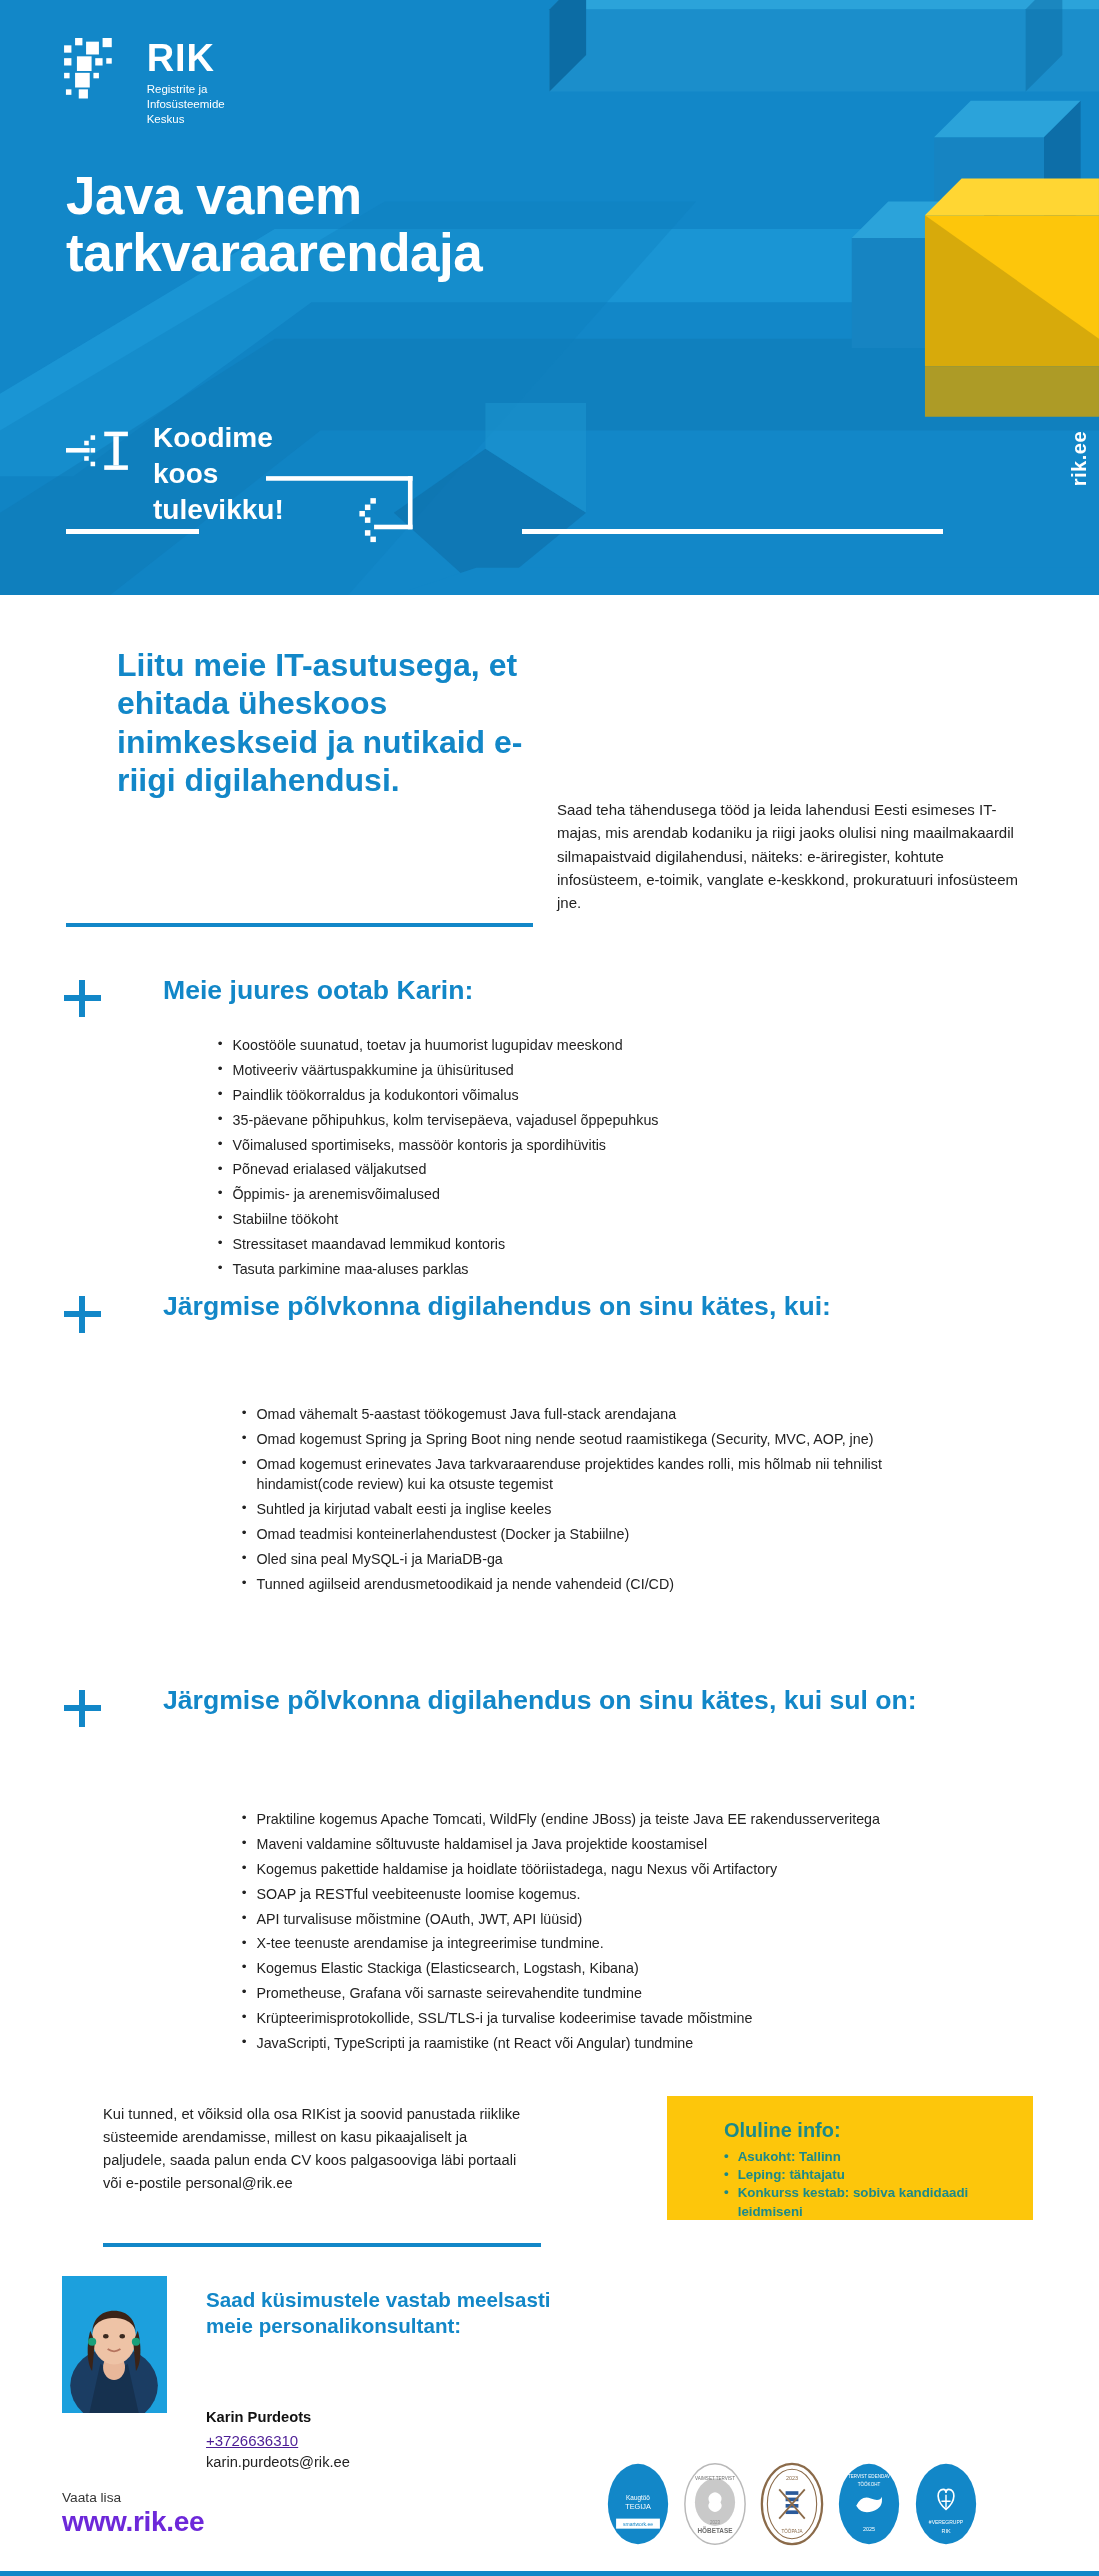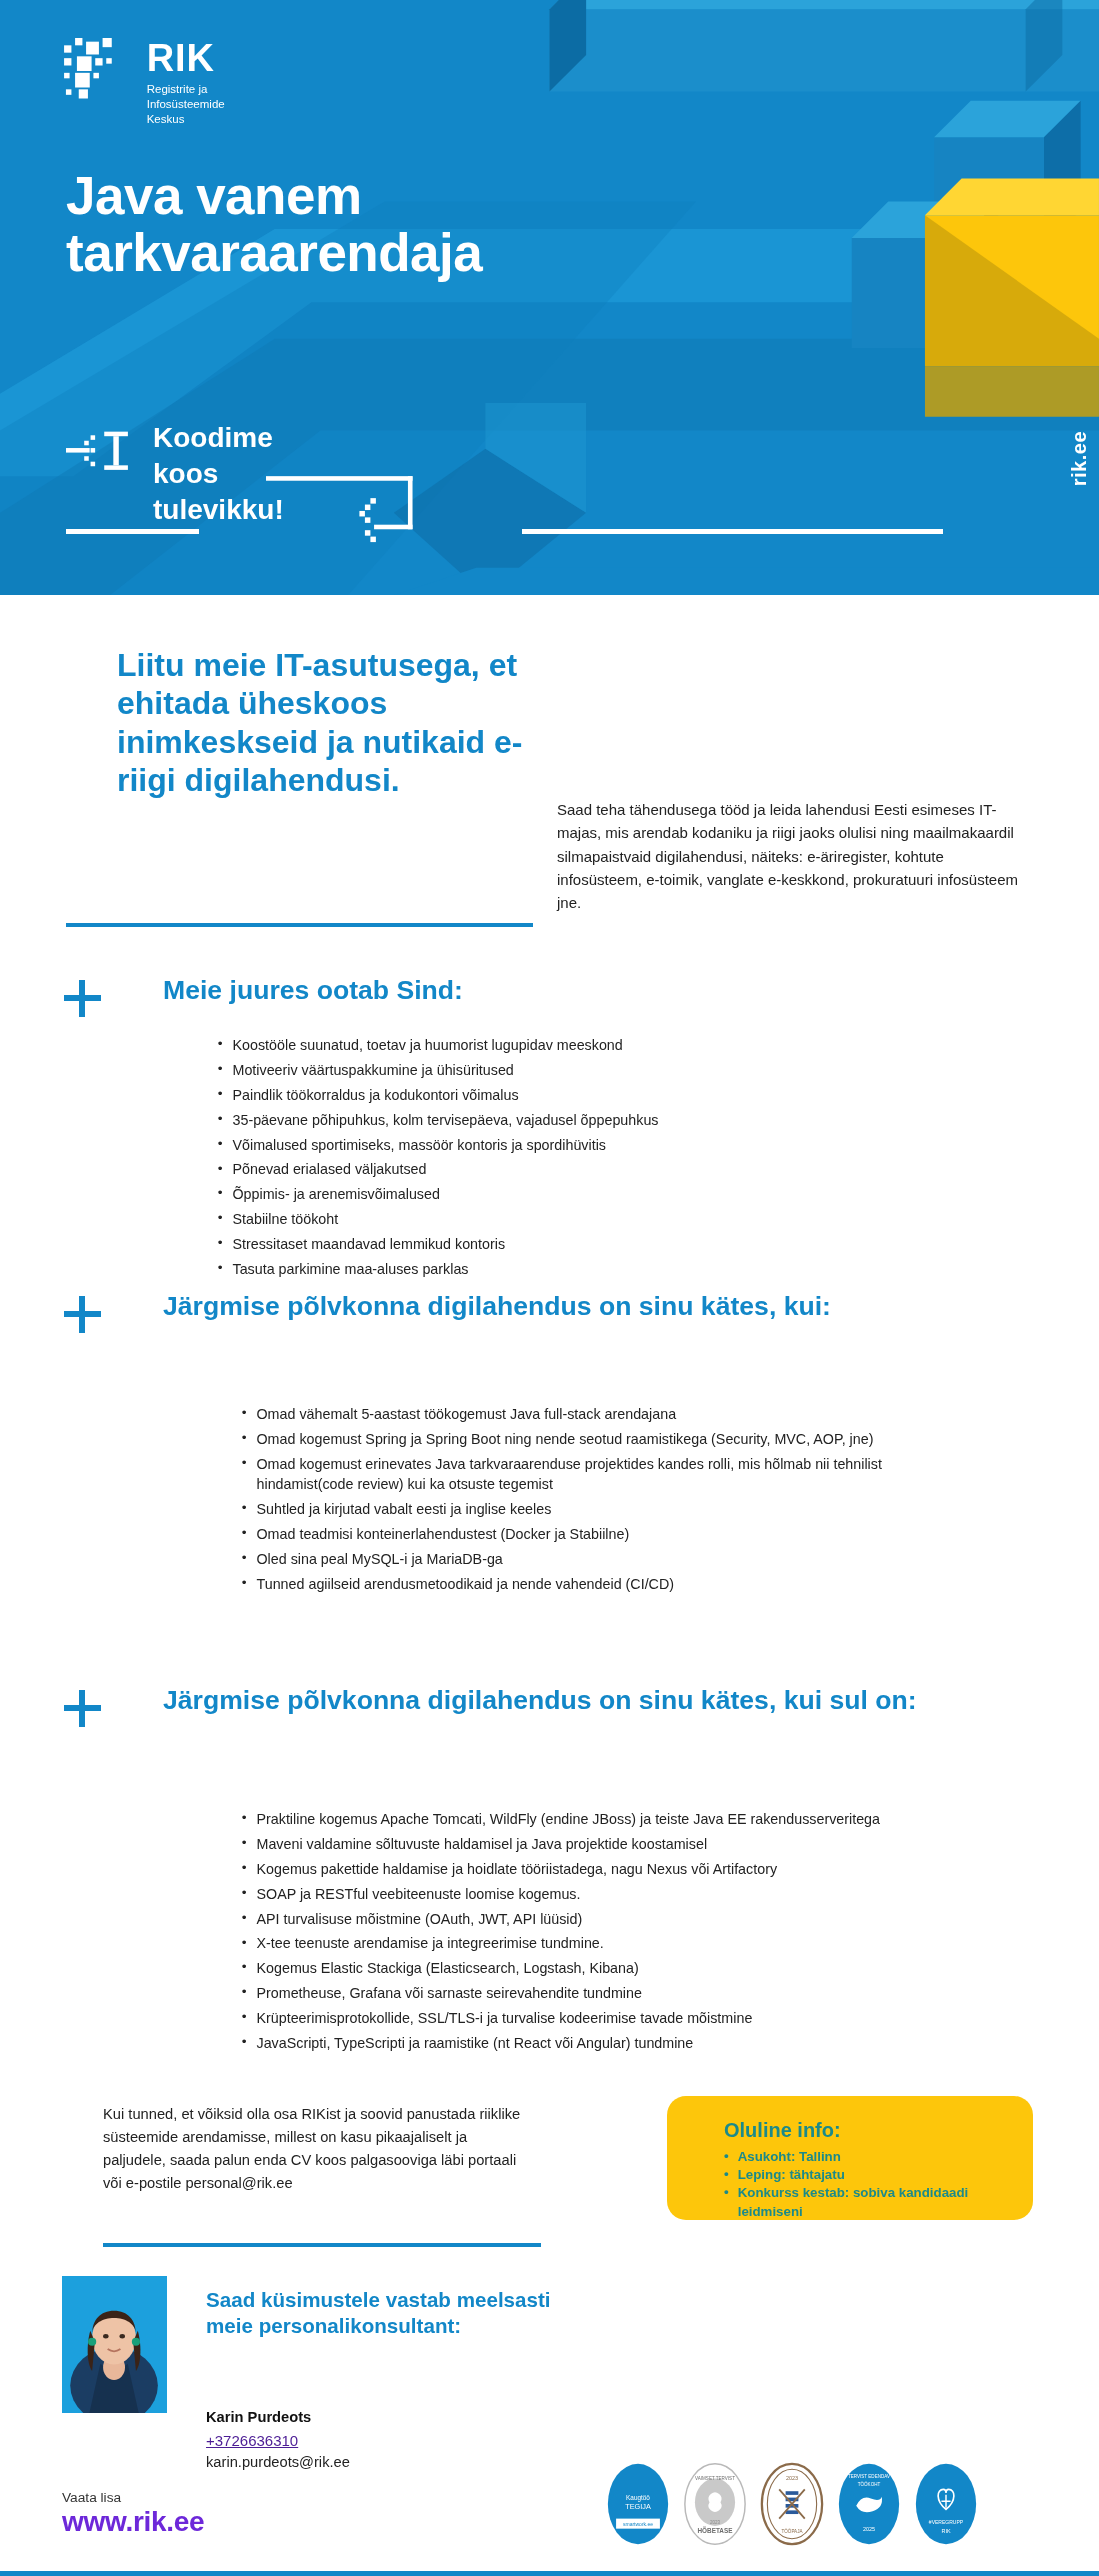--- a/index.html
+++ b/index.html
@@ -188,21 +188,20 @@
     left: 103px; top: 2243px;
     width: 438px; height: 3.7px;
     background: #1287c8;
   }
   .info-box {
     position: absolute;
     left: 667px; top: 2096px;
     width: 366px; height: 124px;
     background: #fdc60b;
     padding: 23px 0 0 57px;
-    border-radius: 19px;
   }
   .info-title {
     color: #1b8a8a;
     font-size: 20px;
     font-weight: 700;
     margin-bottom: 5.5px;
   }
   .info-list { list-style: none; }
   .info-list li {
     position: relative;
@@ -384,21 +383,21 @@
 </div>
 
 <div class="intro">
   <div class="intro-head">Liitu meie IT-asutusega, et ehitada üheskoos inimkeskseid ja nutikaid e-riigi digilahendusi.</div>
   <div class="intro-para">Saad teha tähendusega tööd ja leida lahendusi Eesti esimeses IT-majas, mis arendab kodaniku ja riigi jaoks olulisi ning maailmakaardil silmapaistvaid digilahendusi, näiteks: e-äriregister, kohtute infosüsteem, e-toimik, vanglate e-keskkond, prokuratuuri infosüsteem jne.</div>
   <div class="intro-rule"></div>
 </div>
 
 <div class="section" style="top:980px">
   <div class="plus-icon"></div>
-  <div class="sec-title">Meie juures ootab Sind:</div>
+  <div class="sec-title">Meie juures ootab Karin:</div>
   <ul class="sec-list" id="list-benefits">
     <li>Koostööle suunatud, toetav ja huumorist lugupidav meeskond</li>
     <li>Motiveeriv väärtuspakkumine ja ühisüritused</li>
     <li>Paindlik töökorraldus ja kodukontori võimalus</li>
     <li>35-päevane põhipuhkus, kolm tervisepäeva, vajadusel õppepuhkus</li>
     <li>Võimalused sportimiseks, massöör kontoris ja spordihüvitis</li>
     <li>Põnevad erialased väljakutsed</li>
     <li>Õppimis- ja arenemisvõimalused</li>
     <li>Stabiilne töökoht</li>
     <li>Stressitaset maandavad lemmikud kontoris</li>

